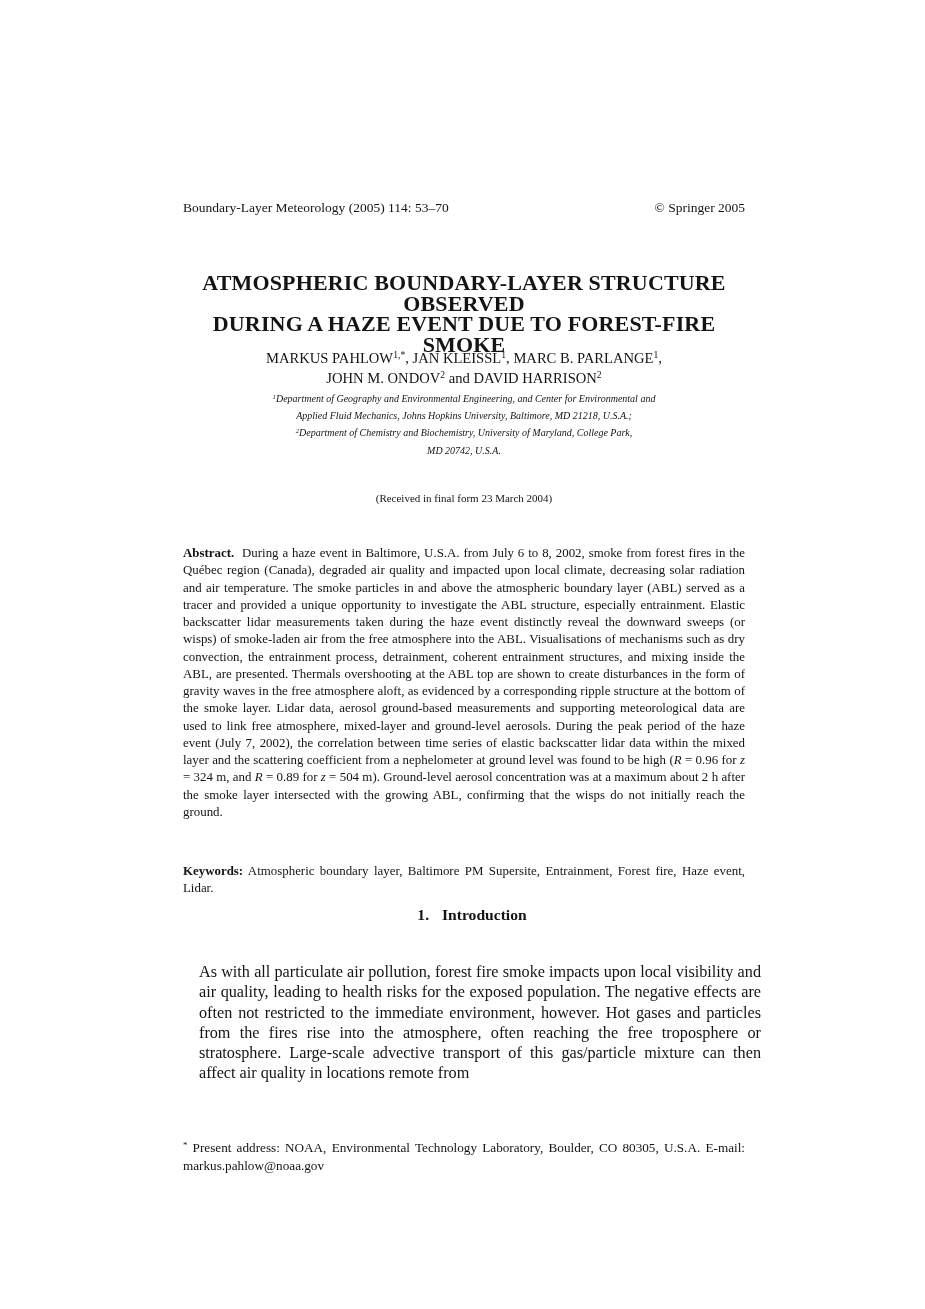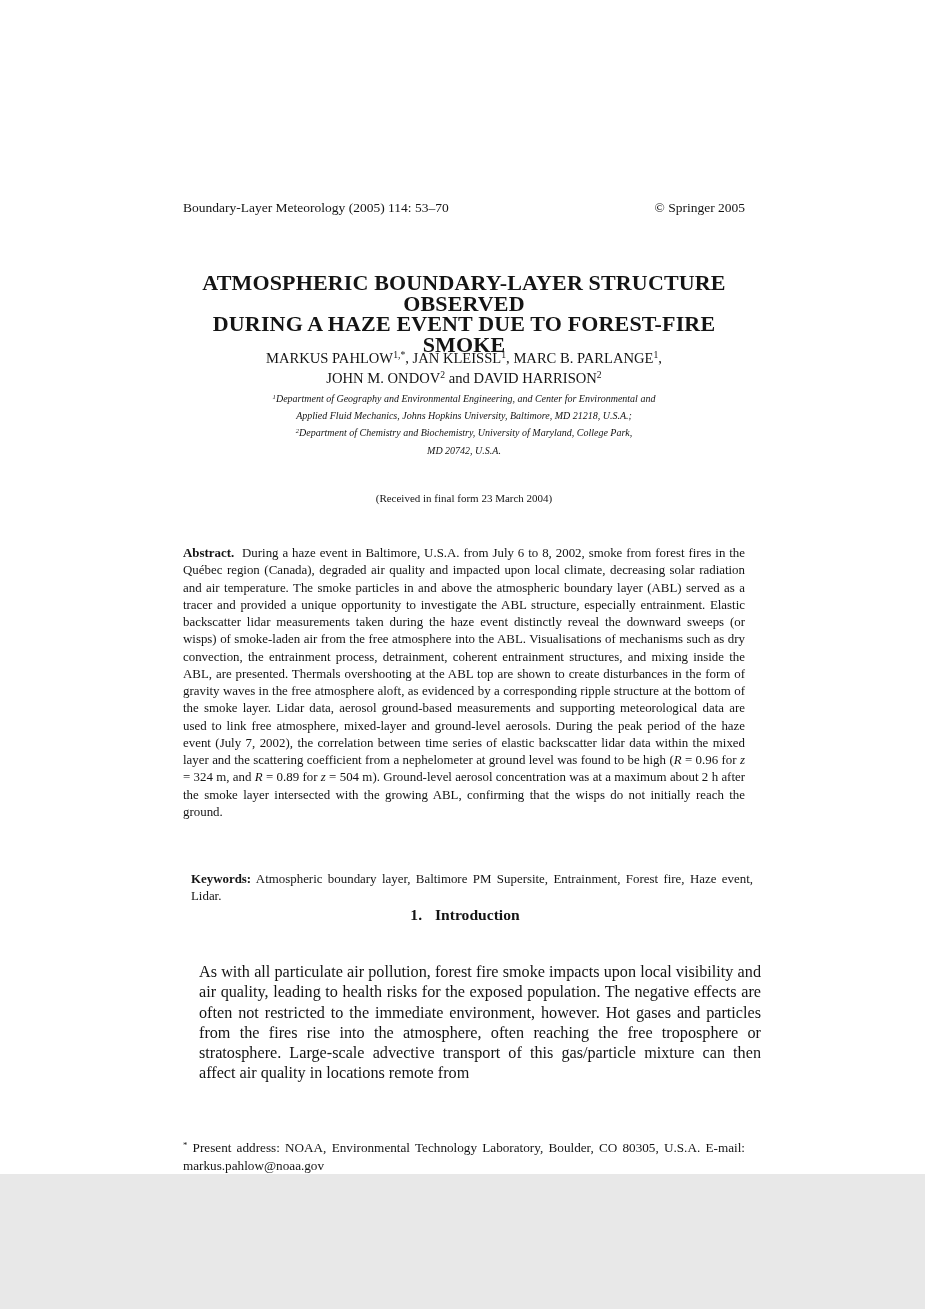--- a/index.html
+++ b/index.html
@@ -3,21 +3,21 @@
 <meta charset="utf-8">
 <style>
   html, body {
     margin: 0;
     padding: 0;
     background: #e8e8e8;
   }
   .page {
     position: relative;
     width: 925px;
-    height: 1174px;
+    height: 1309px;
     margin: 0 auto;
     background: #ffffff;
     font-family: "Liberation Serif", "DejaVu Serif", serif;
     color: #141414;
     overflow: hidden;
   }
   .content {
     position: absolute;
     left: 183px;
     top: 0;
@@ -81,29 +81,29 @@
     margin: 0;
     text-align: justify;
     font-size: 12.9px;
     line-height: 17.25px;
   }
   .keywords {
     position: absolute;
     top: 863px;
     left: 0;
     width: 100%;
-    margin: 8px;
+    margin: 0;
     text-align: justify;
     font-size: 12.9px;
     line-height: 17.25px;
   }
   .sec {
     position: absolute;
     top: 905px;
-    left: 1px;
+    left: 8px;
     width: 100%;
     margin: 0;
     text-align: center;
     font-size: 15.6px;
     font-weight: 700;
     line-height: 20px;
   }
   .sec .sec-title { margin-left: 13px; }
   .body-par {
     position: absolute;

